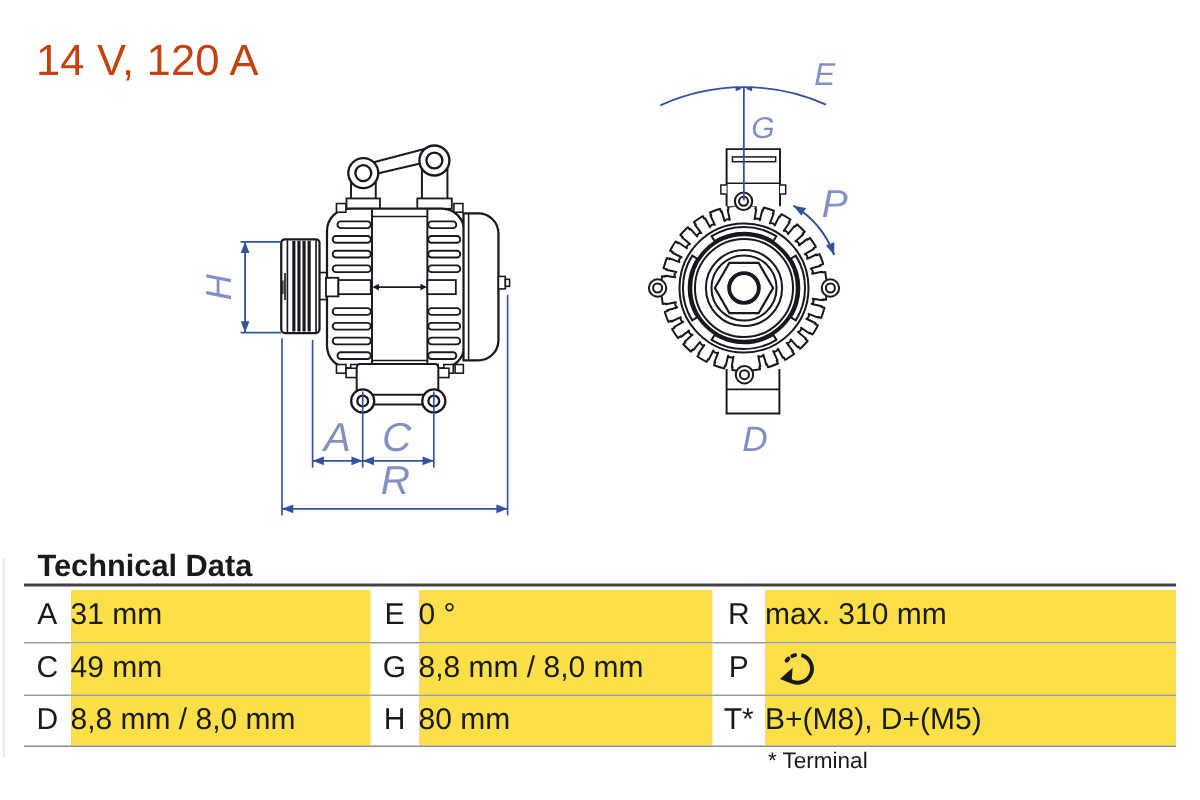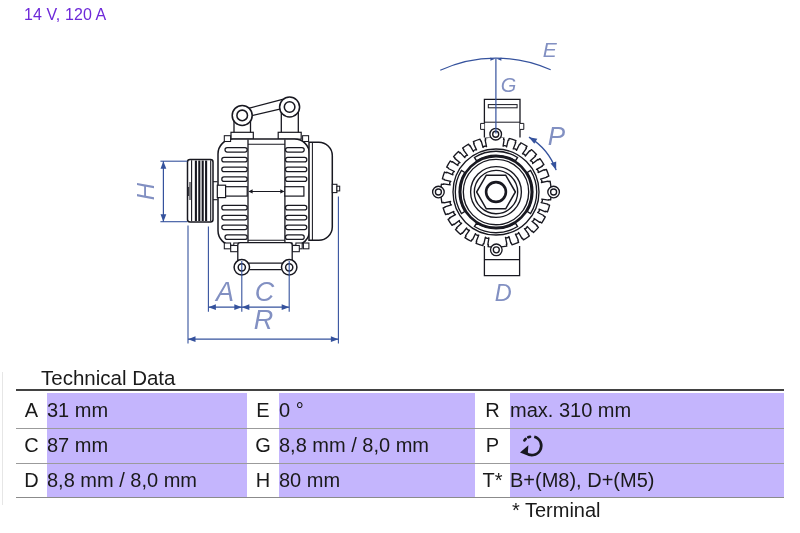--- a/index.html
+++ b/index.html
@@ -1,34 +1,34 @@
 <!DOCTYPE html>
 <html><head>
 <meta charset="utf-8">
 <style>
   html,body { margin:0; padding:0; }
   body { width:800px; height:533px; background:#ffffff; font-family:"Liberation Sans", sans-serif; position:relative; overflow:hidden; }
-  .title { position:absolute; left:24px; top:6px; font-size:16px; color:#6d28d9; letter-spacing:0.1px; }
+  .title { position:absolute; left:24px; top:25px; font-size:29px; color:#c2410c; letter-spacing:0.1px; }
   .drawing { position:absolute; left:0; top:0; }
   .dim-label { font-family:"Liberation Sans", sans-serif; font-style:oblique; fill:#8290c2; }
   .edge-line { position:absolute; left:2px; top:372px; width:1px; height:133px; background:#e6e6e6; }
-  .tech { position:absolute; left:25px; top:366px; font-size:20.5px; font-weight:normal; color:#1a1a1a;margin-left:16px; }
+  .tech { position:absolute; left:25px; top:366px; font-size:20.5px; font-weight:bold; color:#1a1a1a; }
   .heading-rule { position:absolute; left:16px; top:388.5px; width:768px; height:2px; background:#424242; }
   table.data { position:absolute; left:16px; top:392.5px; width:768px; border-collapse:collapse; table-layout:fixed;
                border-bottom:1px solid #8b8b8b; font-size:20px; color:#1a1a1a; }
   table.data td { padding:0; vertical-align:middle; white-space:nowrap; overflow:hidden; }
   table.data tr:nth-child(1) td { height:35.3px; }
   table.data tr:nth-child(2) td { height:34px; }
   table.data tr:nth-child(3) td { height:33px; }
   table.data tr + tr td { border-top:1px solid #9b9b9b; }
   td.k { background:#ffffff; text-align:center; }
-  td.v { background:#c4b5fd; padding-left:7px; }
+  td.v { background:#fde047; padding-left:7px; }
   .c-k1{width:31px} .c-v1{width:200px} .c-k2{width:32px} .c-v2{width:196px} .c-k3{width:35px} .c-v3{width:274px}
   .picon { display:inline-block; vertical-align:middle; margin-left:8px; }
-  .footnote { position:absolute; left:512px; top:499px; font-size:20px; color:#1a1a1a; }
+  .footnote { position:absolute; left:512px; top:499px; font-size:15px; color:#1a1a1a; }
 </style>
 </head>
 <body>
 
 <div class="title">14 V, 120 A</div>
 
 <svg class="drawing" width="800" height="360" viewBox="0 0 800 360">
   <g>
 <line x1="248.5" y1="108.3" x2="283.5" y2="99.2" stroke="#181820" stroke-width="1.3"></line>
 <line x1="251" y1="115.8" x2="283" y2="108.3" stroke="#181820" stroke-width="1.3"></line>
@@ -185,21 +185,21 @@
       <tr>
     <td class="k">A</td>
     <td class="v">31 mm</td>
     <td class="k">E</td>
     <td class="v">0 °</td>
     <td class="k">R</td>
     <td class="v">max. 310 mm</td>
   </tr>
   <tr>
     <td class="k">C</td>
-    <td class="v">87 mm</td>
+    <td class="v">49 mm</td>
     <td class="k">G</td>
     <td class="v">8,8 mm / 8,0 mm</td>
     <td class="k">P</td>
     <td class="v"><svg class="picon" width="28" height="28" viewBox="0 0 28 28">
             <path d="M16.25,4.78A9.3 9.3 0 1 1 7.42,20.38" fill="none" stroke="#181820" stroke-width="2.6"></path>
             <path d="M12.07,4.7A9.3 9.3 0 0 0 10.22,5.3" fill="none" stroke="#181820" stroke-width="2.6" stroke-linecap="round"></path>
             <path d="M7.66,7A9.3 9.3 0 0 0 6.38,8.47" fill="none" stroke="#181820" stroke-width="2.6" stroke-linecap="round"></path>
             <polygon points="2,20.6 10.4,13.2 9.6,23.6" fill="#181820"></polygon>
           </svg></td>
   </tr>

